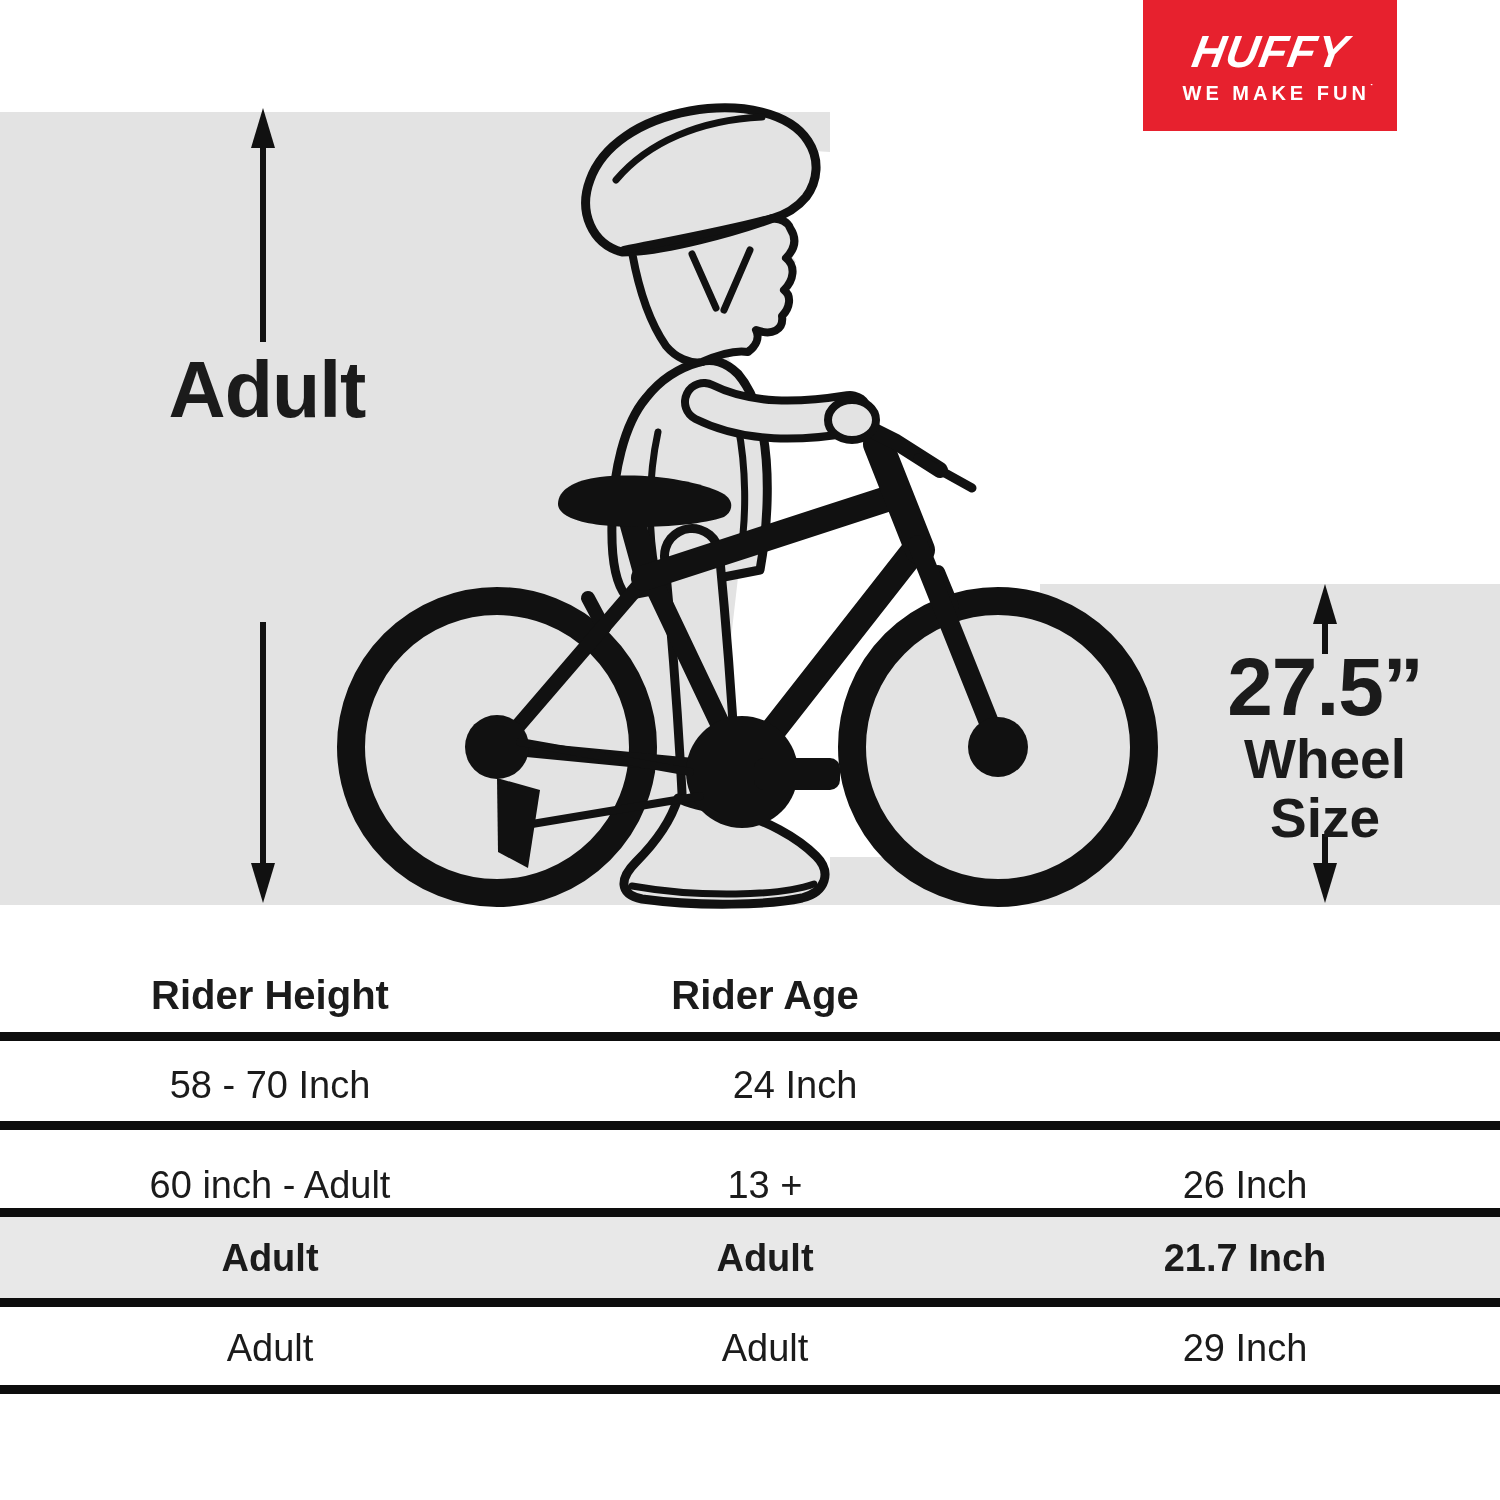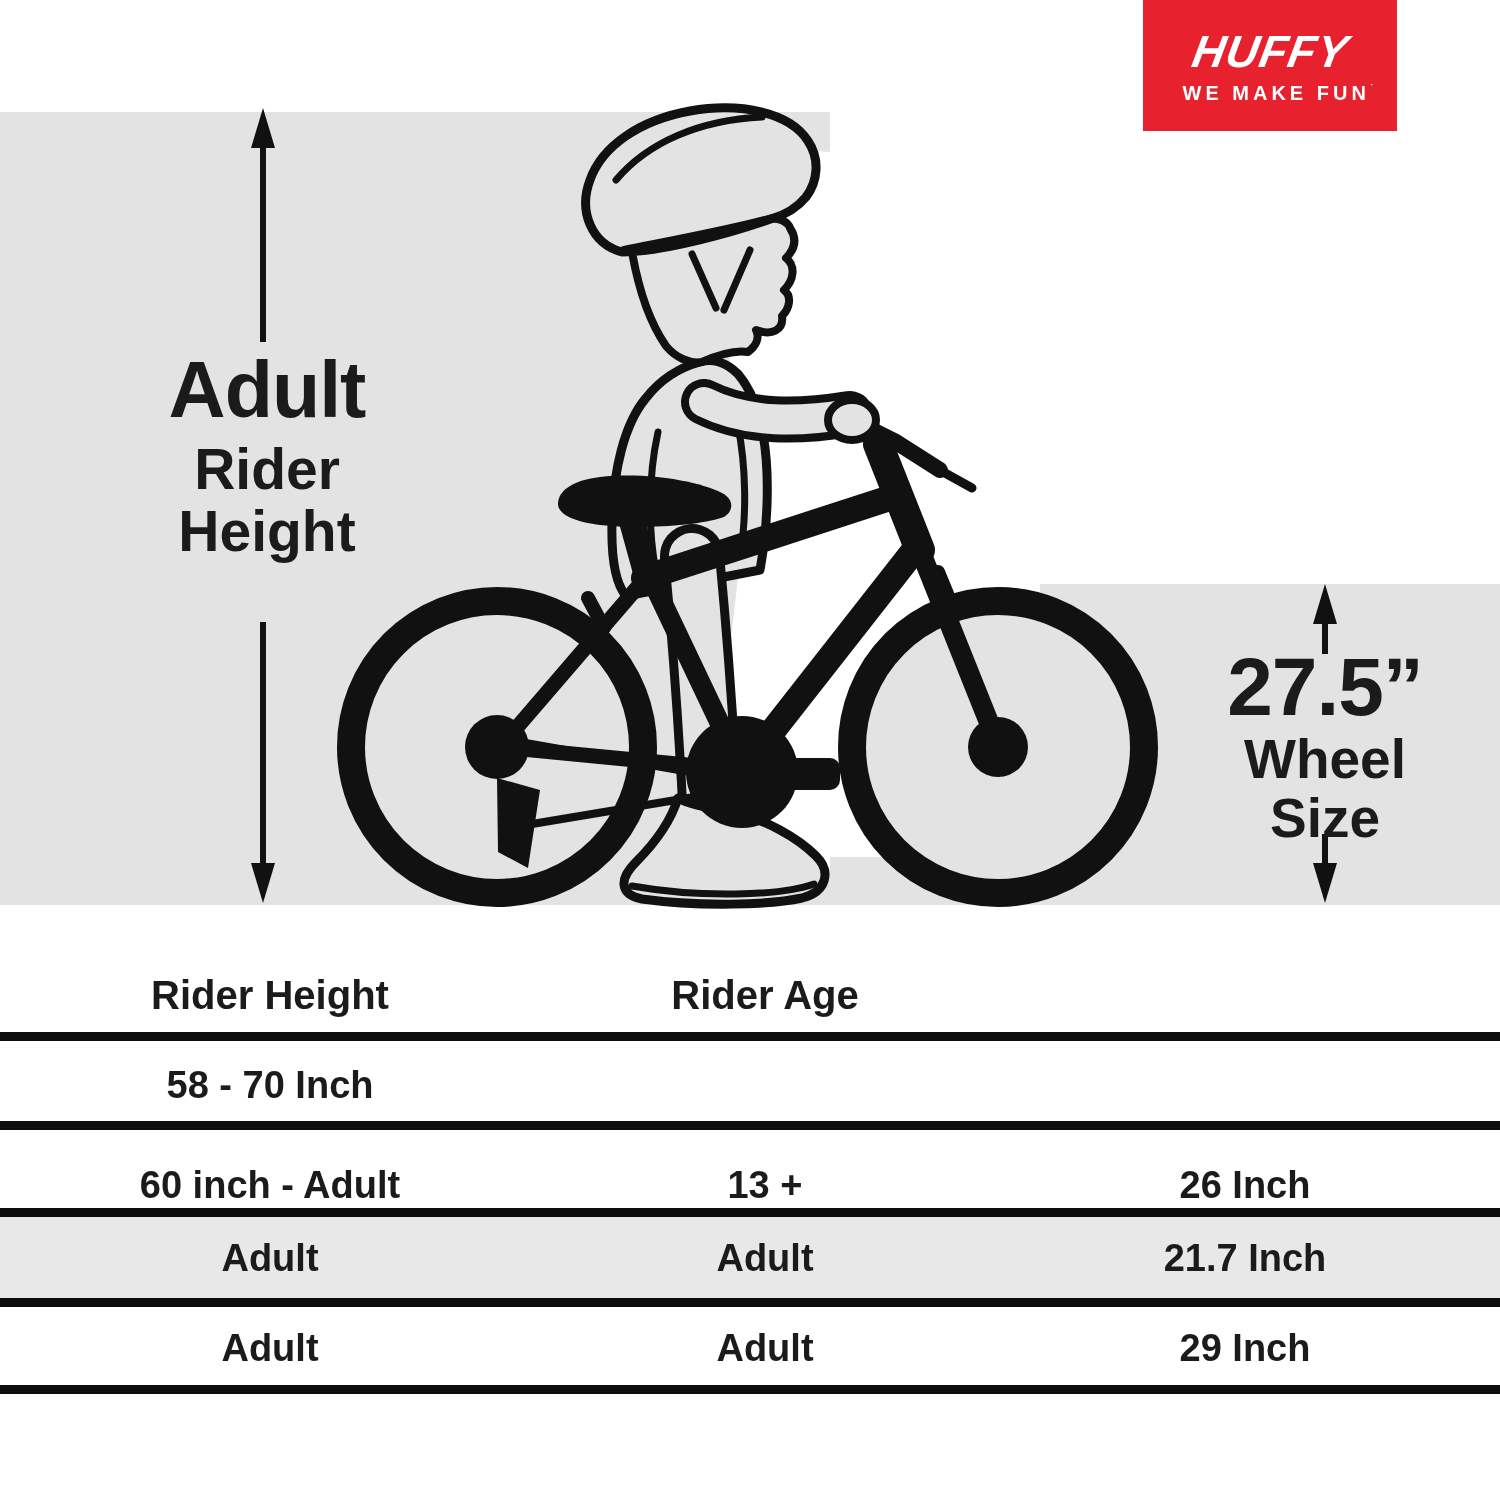--- a/index.html
+++ b/index.html
@@ -30,21 +30,21 @@
   
   .illus{left:0;top:0;width:1500px;height:1500px;}
   
   .tline{left:0;width:1500px;height:9px;background:#0d0d0d;}
   .trow{left:0;width:1500px;height:50px;display:flex;align-items:flex-end;}
   .trow .c{text-align:center;line-height:50px;white-space:nowrap;}
   .trow .c1{width:540px;}
   .trow .c2{width:450px;}
   .trow .c3{width:510px;}
   .thead{font-size:40px;font-weight:bold;}
-  .tdata{font-size:38px;font-weight:700;}
+  .tdata{font-size:38px;font-weight:400;}
   .tbold{font-size:38px;font-weight:bold;}
   .hl-band{left:0;top:1217px;width:1500px;height:81px;background:#e8e8e8;}
 </style>
 </head>
 <body>
 
 <div class="page">
 
   <div class="abs panel-left"></div>
   <div class="abs panel-right"></div>
@@ -116,42 +116,39 @@
 
     <ellipse cx="852" cy="420" rx="24" ry="20" fill="#e3e3e3" stroke="#111111" stroke-width="8"></ellipse>
   </svg>
 
   <div class="abs logo-box">
     <div class="logo-brand">HUFFY</div>
     <div class="logo-tagline"><span>WE MAKE FUN</span><sup>˙</sup></div>
   </div>
 
   <div class="abs lbl lbl-adult">Adult</div>
-  <div class="abs lbl lbl-rider-height">
-    <span>Rider</span>
-    <span>Height</span>
-  </div>
 
   <div class="abs lbl lbl-dim">27.5”</div>
   <div class="abs lbl lbl-wheel-size">
     <span>Wheel</span>
     <span>Size</span>
   </div>
 
   <div class="abs hl-band"></div>
 
   <div class="abs trow thead" style="top:970px;">
     <div class="c c1">Rider Height</div>
     <div class="c c2">Rider Age</div>
   </div>
 
   <div class="abs tline" style="top:1032px;"></div>
 
   <div class="abs trow tdata" style="top:1060px;">
     <div class="c c1">58 - 70 Inch</div>
+    <div class="c c3">24 Inch</div>
   </div>
 
   <div class="abs tline" style="top:1121px;"></div>
 
   <div class="abs trow tdata" style="top:1160px;">
     <div class="c c1">60 inch - Adult</div>
     <div class="c c2">13 +</div>
     <div class="c c3">26 Inch</div>
   </div>
 

